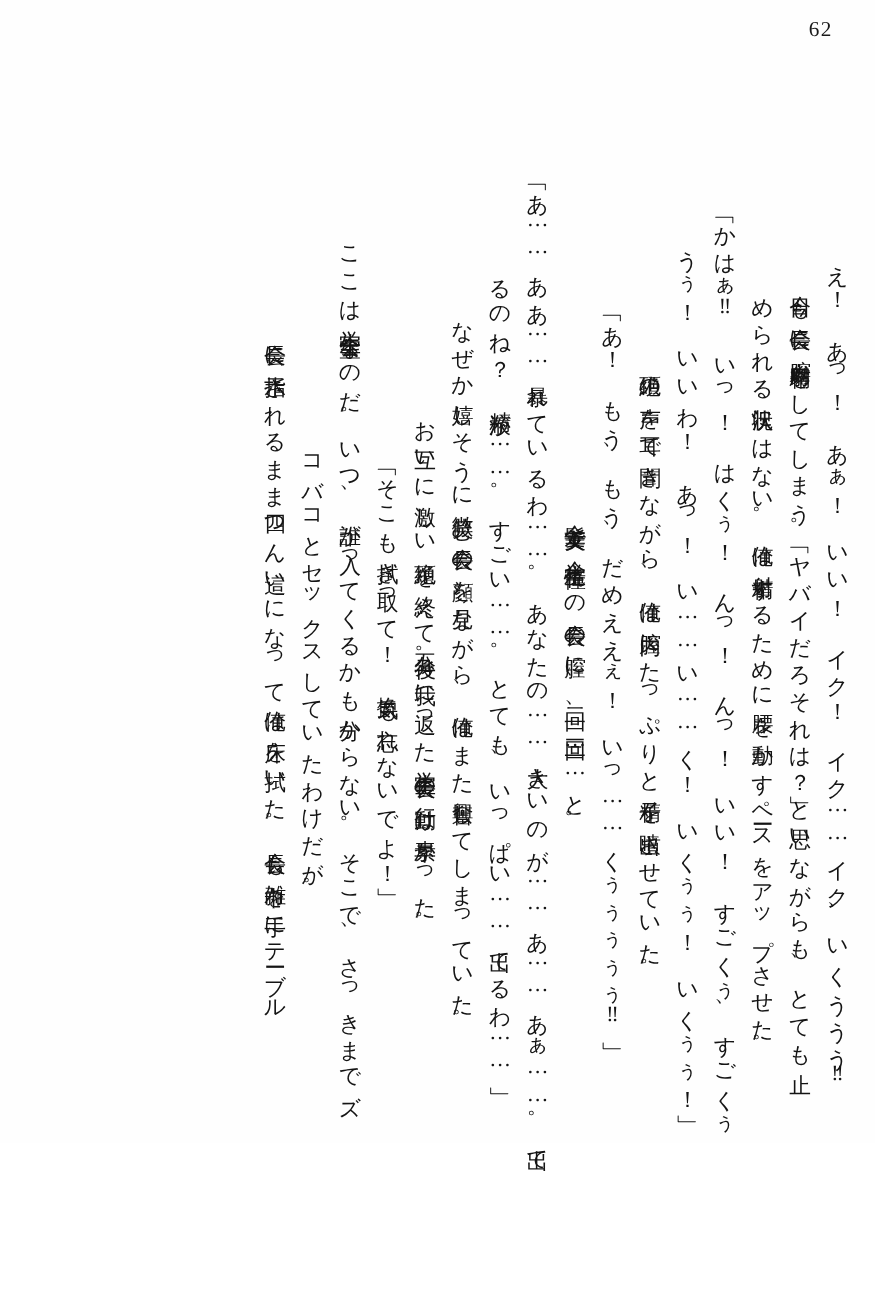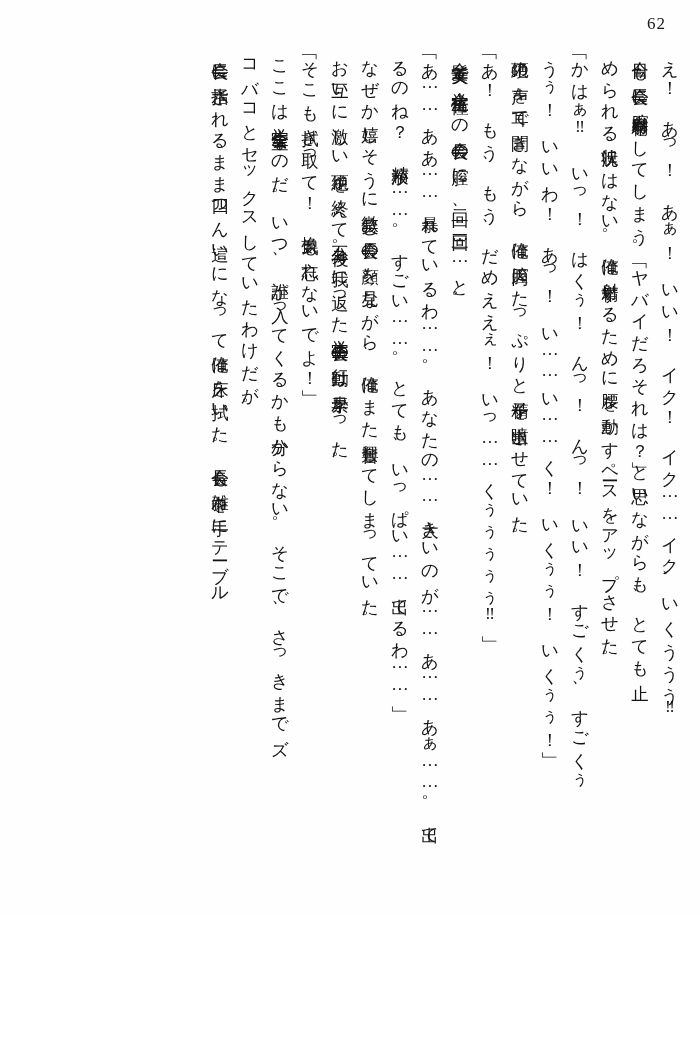--- a/index.html
+++ b/index.html
@@ -13,20 +13,21 @@
     overflow: hidden;
     font-family: "Liberation Serif", "DejaVu Serif", serif;
     color: #1a1a1a;
   }
   .page {
     position: relative;
     width: 700px;
     height: 914px;
     box-sizing: border-box;
     background: #fefefe;
+    text-align: center;
   }
   .page-number {
     position: absolute;
     top: 14px;
     right: 34px;
     font-size: 17px;
     font-family: "Liberation Serif", "DejaVu Serif", serif;
     color: #1a1a1a;
     letter-spacing: 1px;
   }

